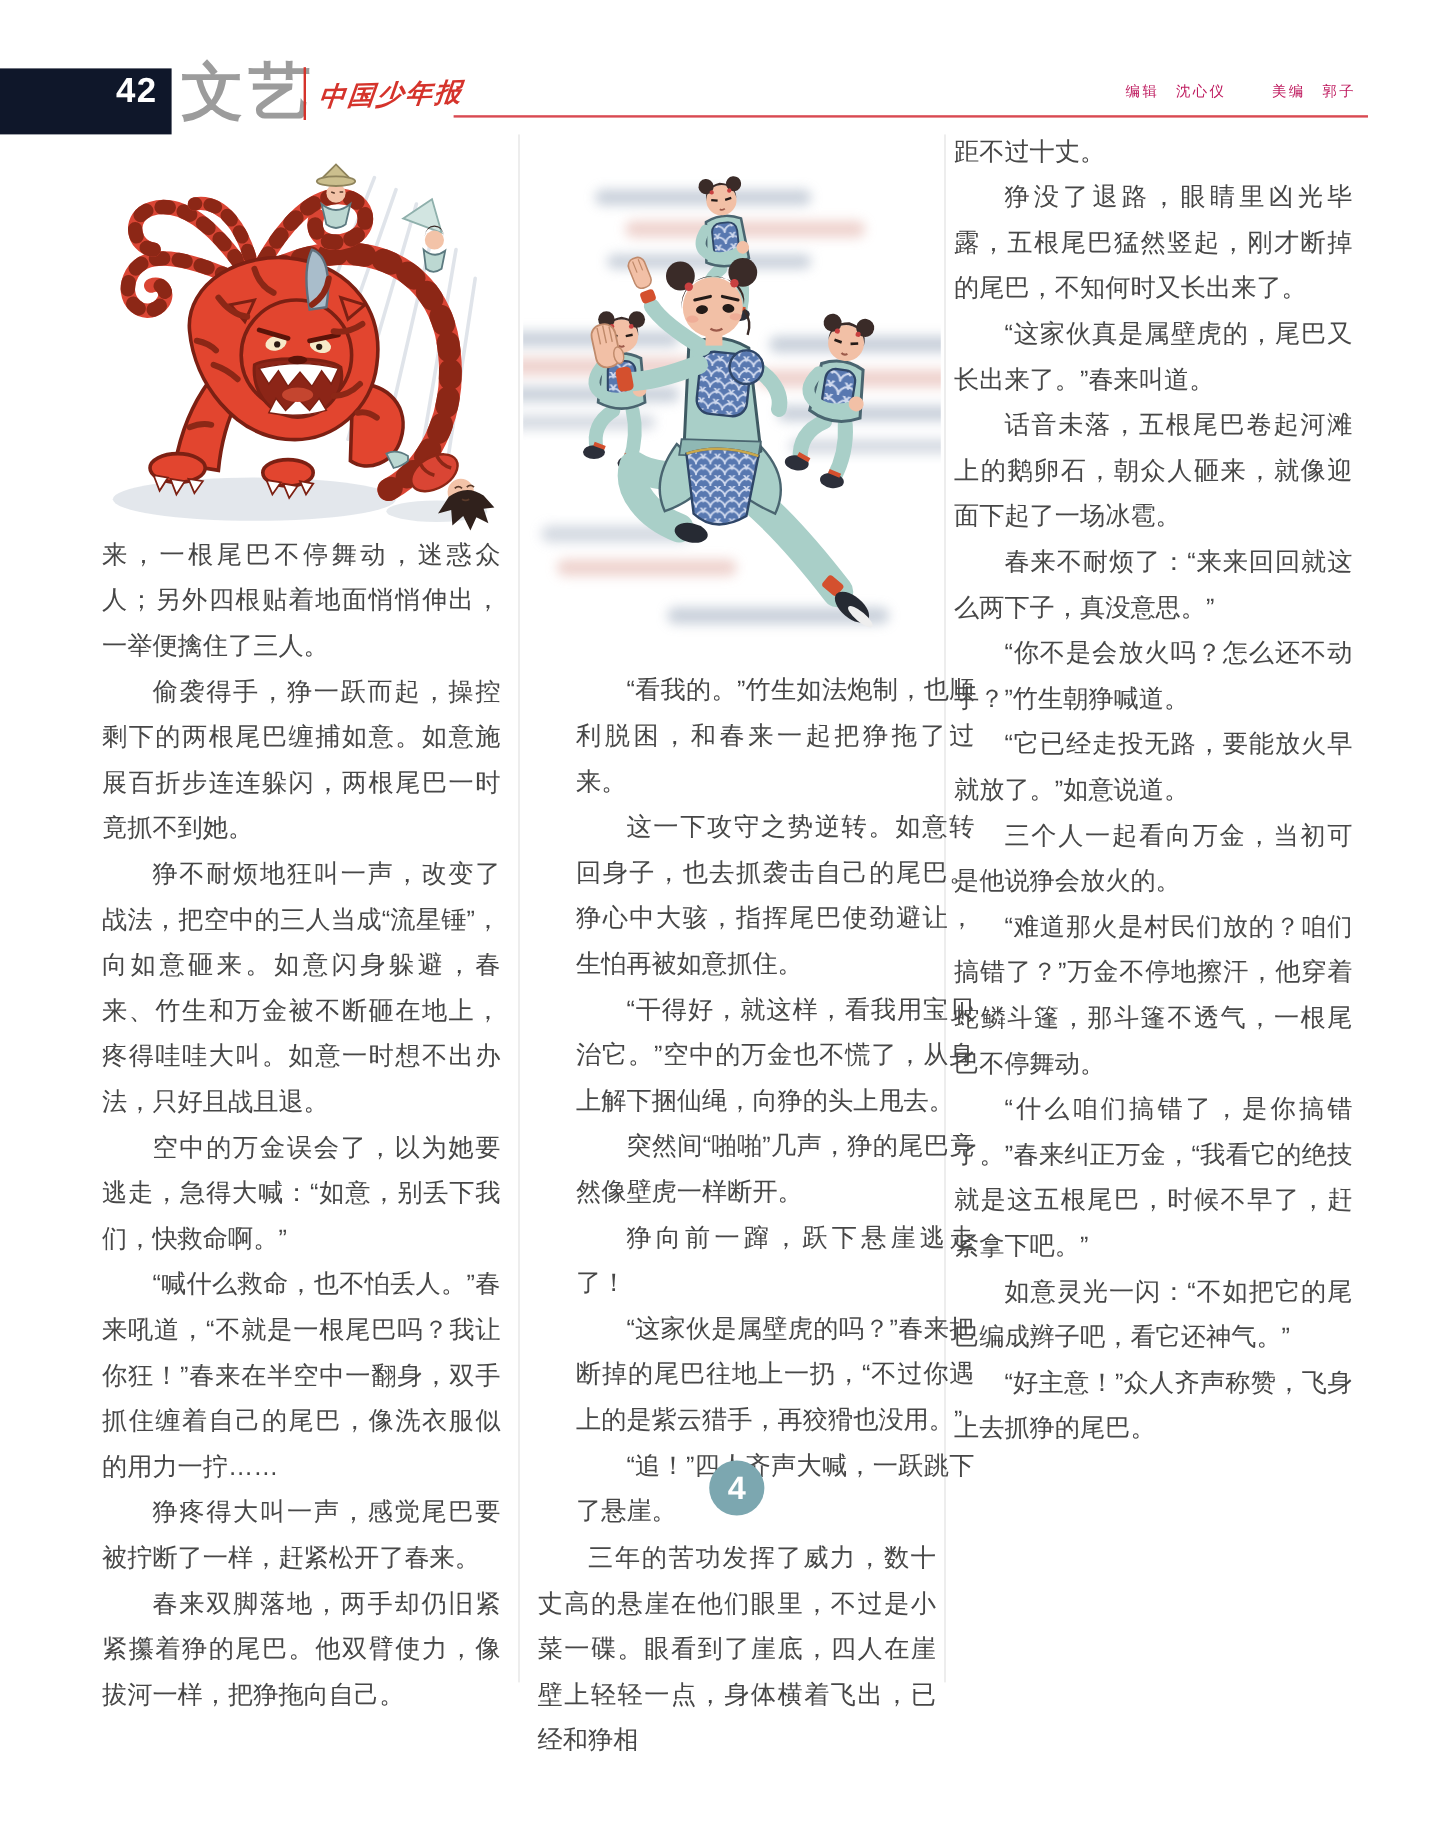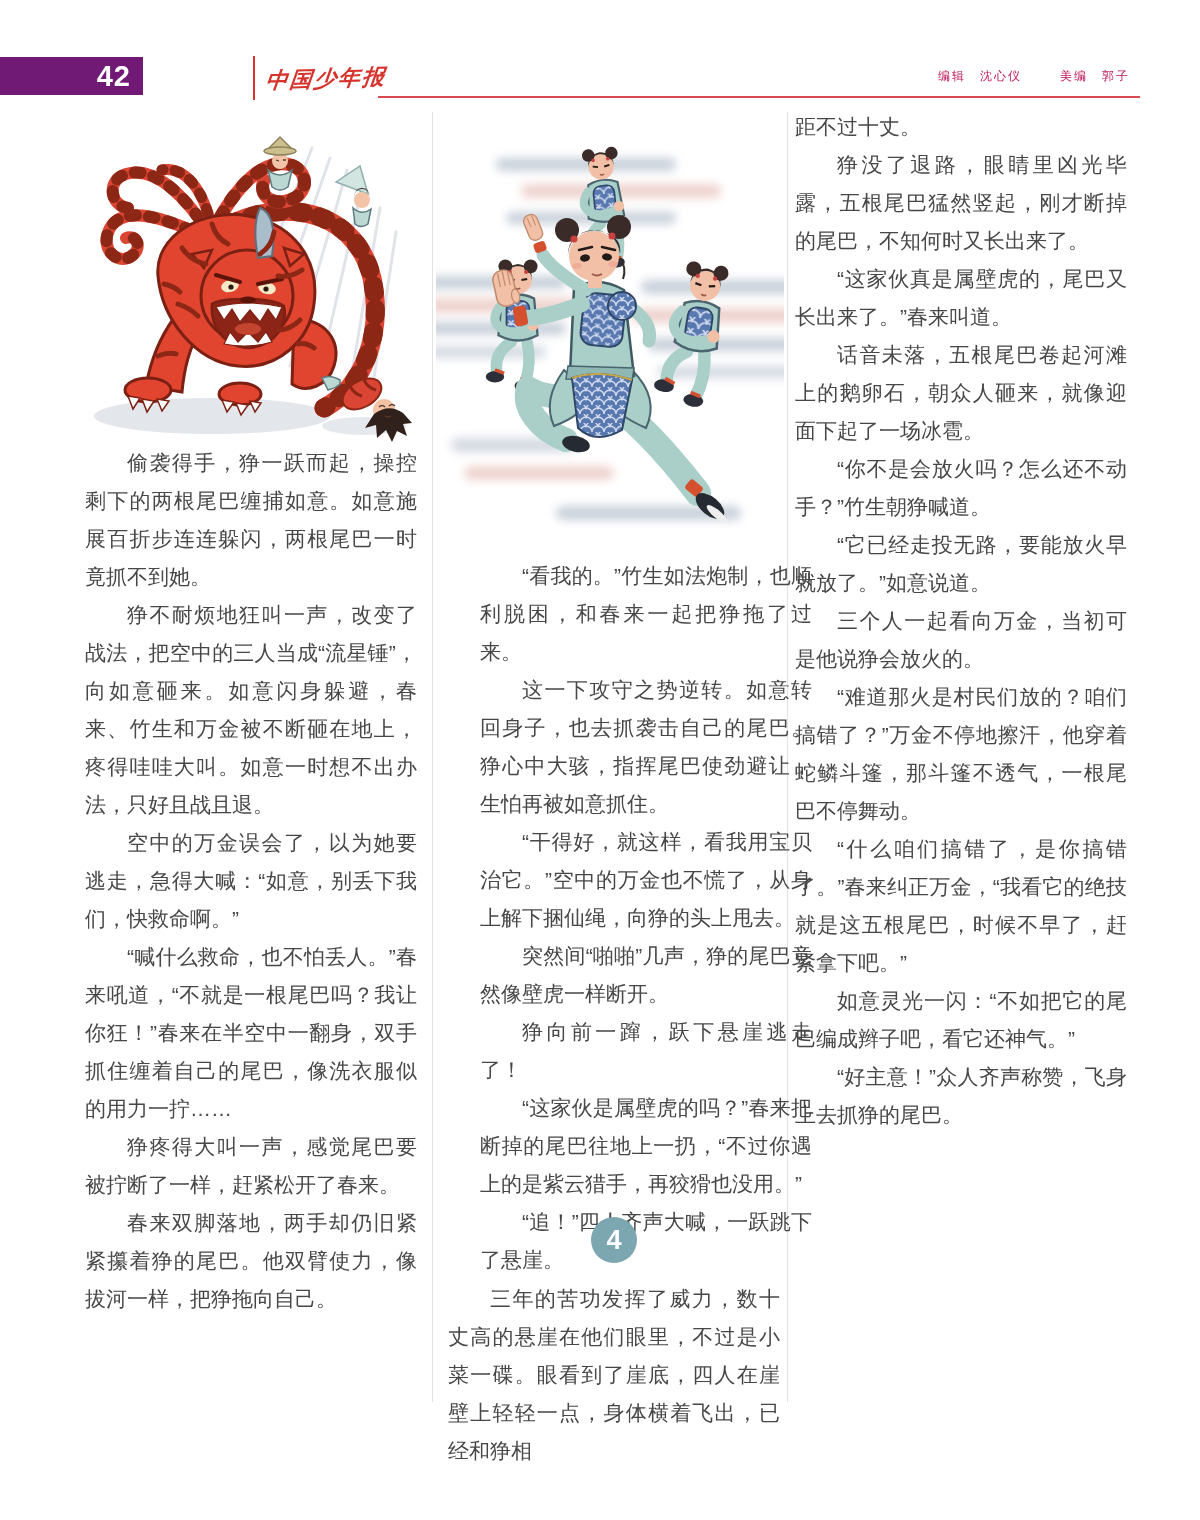--- a/index.html
+++ b/index.html
@@ -1,19 +1,19 @@
 <!DOCTYPE html>
 <html><head>
 <meta charset="utf-8">
 <style>
   html,body{margin:0;padding:0;background:#ffffff;}
   .page{position:relative;width:1200px;height:1520px;background:#ffffff;overflow:hidden;
         font-family:"Liberation Sans","DejaVu Sans",sans-serif;}
   
-  .pagenum-bar{position:absolute;left:0;top:57px;width:143px;height:38px;background:#701a75;
+  .pagenum-bar{position:absolute;left:0;top:57px;width:143px;height:55px;background:#0f172a;
         color:#ffffff;font-size:29px;font-weight:bold;line-height:39px;text-align:right;
         padding-right:12px;box-sizing:border-box;letter-spacing:1px;}
   .section-title{position:absolute;left:151px;top:42px;font-size:52px;font-weight:bold;
         color:#9c9c9c;letter-spacing:4px;}
   .logo-divider{position:absolute;left:253px;top:56px;width:2px;height:44px;background:#d5332b;}
   .masthead{position:absolute;left:266px;top:64px;font-size:22px;font-weight:bold;color:#d5332b;
         font-style:italic;transform:skewX(-8deg) rotate(-2deg);letter-spacing:2px;white-space:nowrap;}
   .editors{position:absolute;top:68px;right:70px;font-size:12px;color:#be185d;letter-spacing:2px;white-space:nowrap;}
   .editors .gap{display:inline-block;width:38px;}
   .editors .sp{display:inline-block;width:14px;}
@@ -34,20 +34,21 @@
   .illo svg{display:block;}
 </style>
 </head>
 <body>
 
 <div class="page">
 
   <div class="pagenum-bar">
     <span>42</span>
   </div>
+  <div class="section-title">文艺</div>
   <div class="logo-divider"></div>
   <div class="masthead">中国少年报</div>
   <div class="editors">
     <span>编辑</span><span class="sp"></span><span>沈心仪</span><span class="gap"></span><span>美编</span><span class="sp"></span><span>郭子</span>
   </div>
   <div class="header-rule"></div>
 
   <div class="gutter" style="left:432px;"></div>
   <div class="gutter" style="left:787px;"></div>
 
@@ -249,20 +250,21 @@
         <ellipse cx="149" cy="150" rx="5" ry="3.6" fill="#241b18" transform="rotate(-8 149 150)"></ellipse>
         <ellipse cx="171" cy="149" rx="5" ry="3.6" fill="#241b18" transform="rotate(8 171 149)"></ellipse>
         <path d="M156,166 q5,3 10,0" stroke="#9c5a4a" stroke-width="2" fill="none"></path>
         <ellipse cx="141" cy="158" rx="5" ry="3" fill="#eda08e" opacity="0.6"></ellipse>
         <ellipse cx="177" cy="156" rx="5" ry="3" fill="#eda08e" opacity="0.6"></ellipse>
       </g>
     </svg>
   </div>
 
   <div class="col" style="left:85px;top:444px;">
+      <p class="">来，一根尾巴不停舞动，迷惑众人；另外四根贴着地面悄悄伸出，一举便擒住了三人。</p>
       <p class="indent">偷袭得手，狰一跃而起，操控剩下的两根尾巴缠捕如意。如意施展百折步连连躲闪，两根尾巴一时竟抓不到她。</p>
       <p class="indent">狰不耐烦地狂叫一声，改变了战法，把空中的三人当成“流星锤”，向如意砸来。如意闪身躲避，春来、竹生和万金被不断砸在地上，疼得哇哇大叫。如意一时想不出办法，只好且战且退。</p>
       <p class="indent">空中的万金误会了，以为她要逃走，急得大喊：“如意，别丢下我们，快救命啊。”</p>
       <p class="indent">“喊什么救命，也不怕丢人。”春来吼道，“不就是一根尾巴吗？我让你狂！”春来在半空中一翻身，双手抓住缠着自己的尾巴，像洗衣服似的用力一拧……</p>
       <p class="indent">狰疼得大叫一声，感觉尾巴要被拧断了一样，赶紧松开了春来。</p>
       <p class="indent">春来双脚落地，两手却仍旧紧紧攥着狰的尾巴。他双臂使力，像拔河一样，把狰拖向自己。</p>
     </div>
   <div class="col" style="left:448px;top:557px;margin-left:32px;">
       <p class="indent">“看我的。”竹生如法炮制，也顺利脱困，和春来一起把狰拖了过来。</p>
       <p class="indent">这一下攻守之势逆转。如意转回身子，也去抓袭击自己的尾巴。狰心中大骇，指挥尾巴使劲避让，生怕再被如意抓住。</p>
@@ -274,20 +276,21 @@
     </div>
   <div class="marker">4</div>
   <div class="col" style="left:448px;top:1280px;">
       <p class="indent">三年的苦功发挥了威力，数十丈高的悬崖在他们眼里，不过是小菜一碟。眼看到了崖底，四人在崖壁上轻轻一点，身体横着飞出，已经和狰相</p>
     </div>
   <div class="col" style="left:795px;top:108px;">
       <p class="">距不过十丈。</p>
       <p class="indent">狰没了退路，眼睛里凶光毕露，五根尾巴猛然竖起，刚才断掉的尾巴，不知何时又长出来了。</p>
       <p class="indent">“这家伙真是属壁虎的，尾巴又长出来了。”春来叫道。</p>
       <p class="indent">话音未落，五根尾巴卷起河滩上的鹅卵石，朝众人砸来，就像迎面下起了一场冰雹。</p>
+      <p class="indent">春来不耐烦了：“来来回回就这么两下子，真没意思。”</p>
       <p class="indent">“你不是会放火吗？怎么还不动手？”竹生朝狰喊道。</p>
       <p class="indent">“它已经走投无路，要能放火早就放了。”如意说道。</p>
       <p class="indent">三个人一起看向万金，当初可是他说狰会放火的。</p>
       <p class="indent">“难道那火是村民们放的？咱们搞错了？”万金不停地擦汗，他穿着蛇鳞斗篷，那斗篷不透气，一根尾巴不停舞动。</p>
       <p class="indent">“什么咱们搞错了，是你搞错了。”春来纠正万金，“我看它的绝技就是这五根尾巴，时候不早了，赶紧拿下吧。”</p>
       <p class="indent">如意灵光一闪：“不如把它的尾巴编成辫子吧，看它还神气。”</p>
       <p class="indent">“好主意！”众人齐声称赞，飞身上去抓狰的尾巴。</p>
     </div>
 
 </div>

